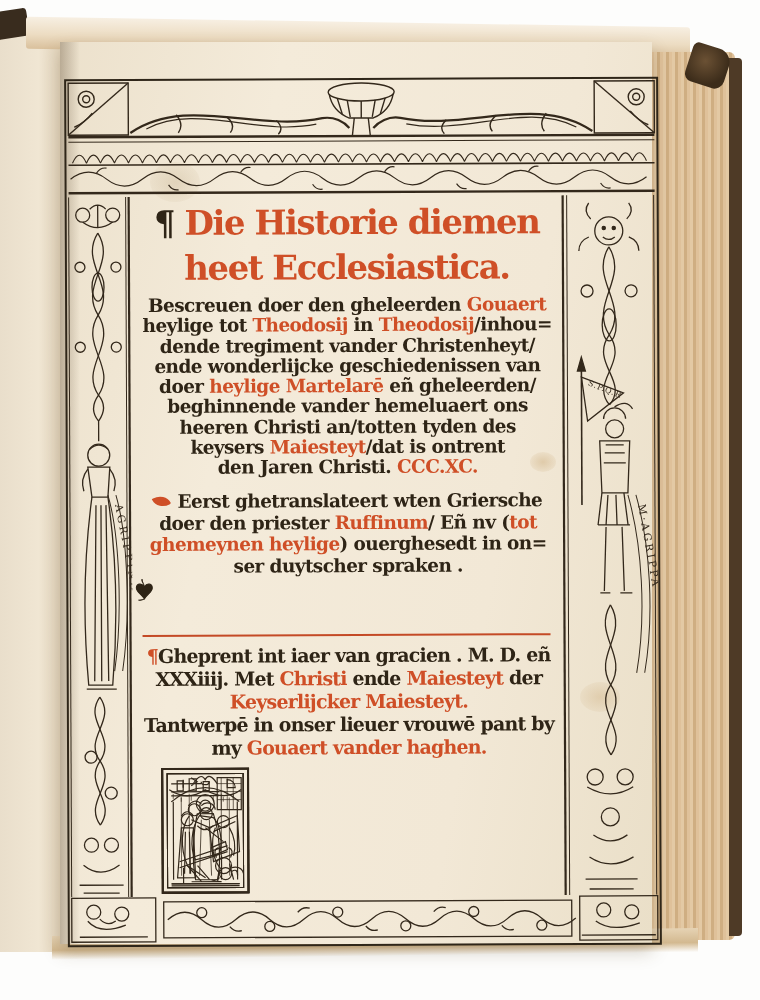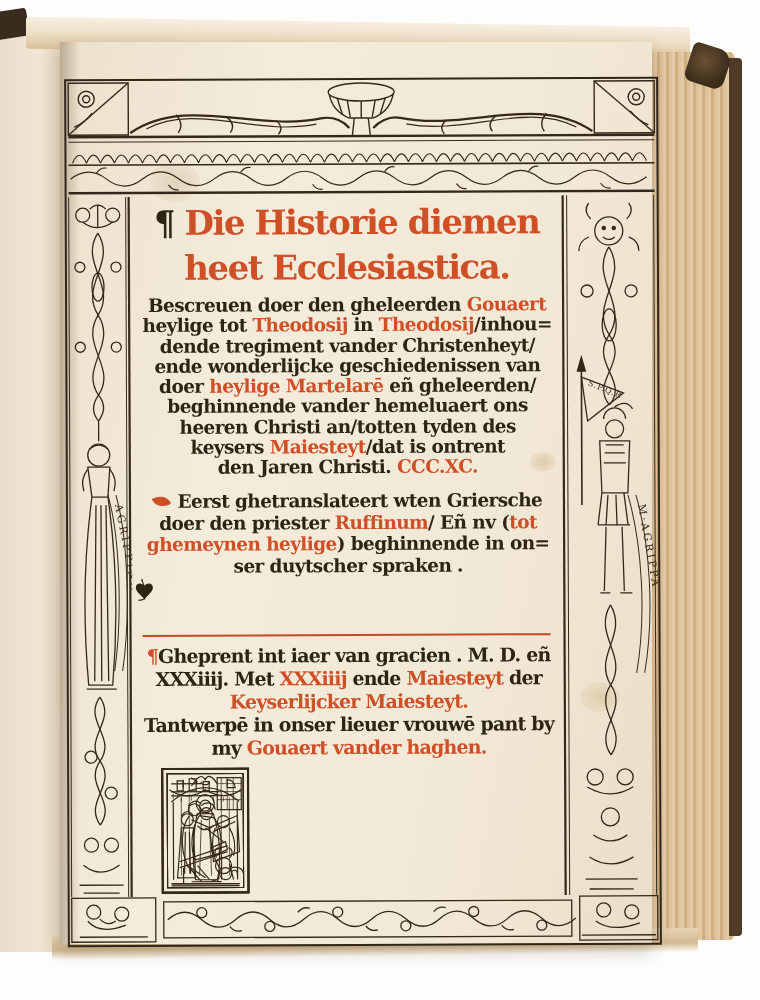--- a/index.html
+++ b/index.html
@@ -243,35 +243,35 @@
             <div class="tl"><span class="blk">ende wonderlijcke geschiedenissen van</span></div>
             <div class="tl"><span class="blk">doer </span><span class="red">heylige Martelarē</span><span class="blk"> eñ gheleerden/</span></div>
             <div class="tl"><span class="blk">beghinnende vander hemeluaert ons</span></div>
             <div class="tl"><span class="blk">heeren Christi an/totten tyden des</span></div>
             <div class="tl"><span class="blk">keysers </span><span class="red">Maiesteyt</span><span class="blk">/dat is ontrent</span></div>
             <div class="tl"><span class="blk">den Jaren Christi. </span><span class="red">CCC.XC.</span></div>
           </div>
         <div class="tb p2">
             <div class="tl"><span class="ic-fleuron"></span><span class="blk"> Eerst ghetranslateert wten Griersche</span></div>
             <div class="tl"><span class="blk">doer den priester </span><span class="red">Ruffinum</span><span class="blk">/ Eñ nv (</span><span class="red">tot</span></div>
-            <div class="tl"><span class="red">ghemeynen heylige</span><span class="blk">) beghinnende in on=</span></div>
+            <div class="tl"><span class="red">ghemeynen heylige</span><span class="blk">) ouerghesedt in on=</span></div>
             <div class="tl"><span class="blk">ser duytscher spraken .</span></div>
           </div>
 
         <div class="hedera">
           <svg width="20" height="24" viewBox="0 0 20 24">
             <path d="M10,8 C10,4 6,2 8,0 M10,8 C7,3 2,5 2,9 C2,13 7,15 10,20 C13,15 18,13 18,9 C18,5 13,3 10,8 Z
                      M10,20 q-3,2 -6,1" fill="#2e2416" stroke="#2e2416" stroke-width="1"></path>
           </svg>
         </div>
 
         <div class="redrule"></div>
         <div class="tb imprint">
             <div class="tl"><span class="red">¶</span><span class="blk">Gheprent int iaer van gracien . M. D. eñ</span></div>
-            <div class="tl"><span class="blk">XXXiiij. Met </span><span class="red">XXXiiij</span><span class="blk"> ende </span><span class="red">Maiesteyt</span><span class="blk"> der</span></div>
+            <div class="tl"><span class="blk">XXXiiij. Met </span><span class="red">Christi</span><span class="blk"> ende </span><span class="red">Maiesteyt</span><span class="blk"> der</span></div>
             <div class="tl"><span class="red">Keyserlijcker Maiesteyt.</span></div>
             <div class="tl"><span class="blk">Tantwerpē in onser lieuer vrouwē pant by</span></div>
             <div class="tl"><span class="blk">my </span><span class="red">Gouaert vander haghen.</span></div>
           </div>
 
         <div class="panels">
           <svg class="panel" viewBox="0 0 88 126">
             <g stroke="#33281b" fill="none" stroke-width="1.2">
               <rect x="1" y="1" width="86" height="124" stroke-width="2"></rect>
               <rect x="6" y="6" width="76" height="114" stroke-width="1"></rect>

